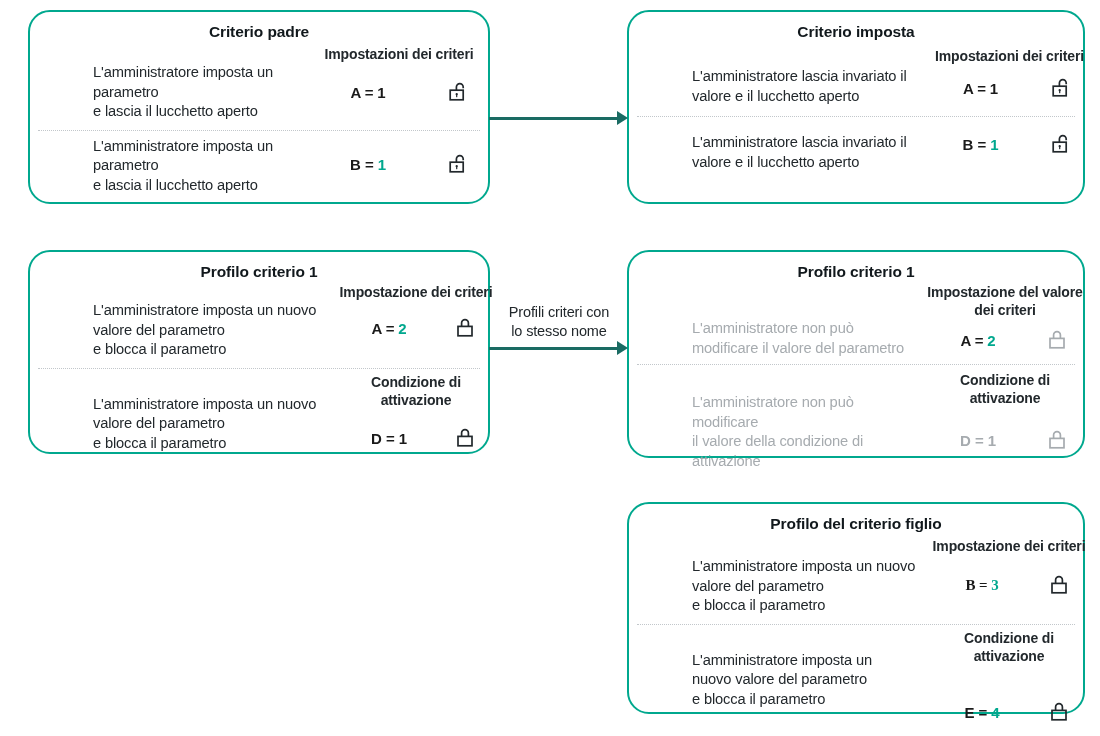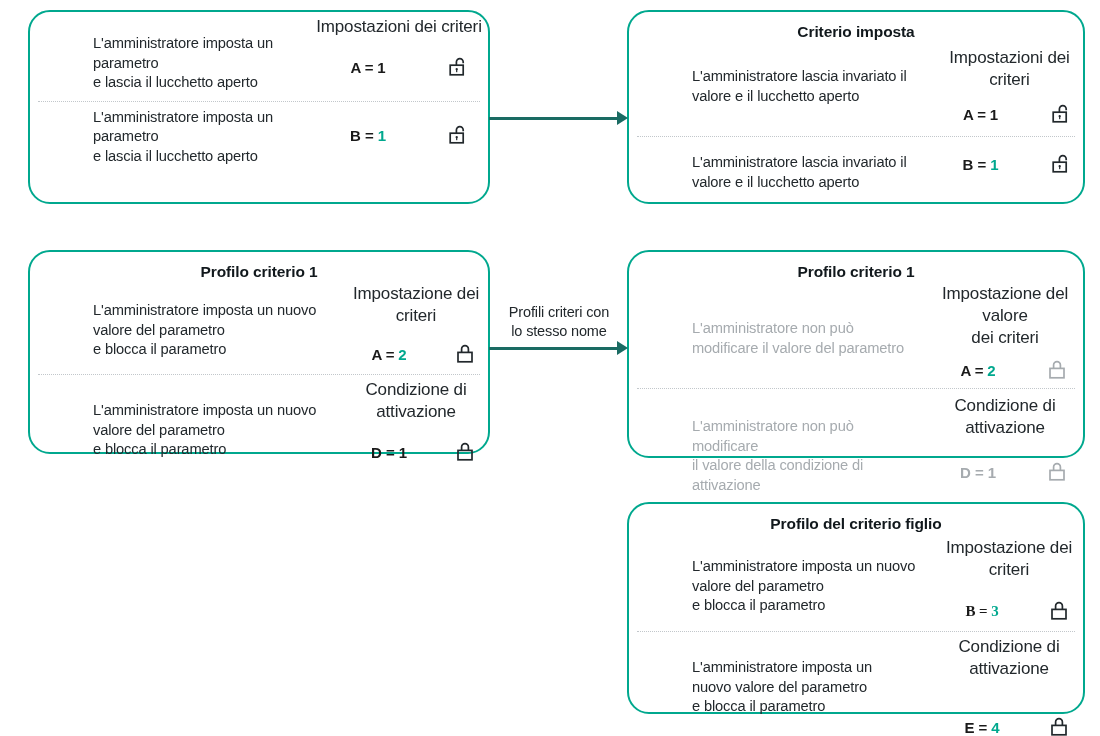--- a/index.html
+++ b/index.html
@@ -55,26 +55,27 @@
   }
   .desc.muted{color:#a6abaf;}
 
   .valcol{
     flex:1 1 auto;
     display:flex;
     flex-direction:column;
     align-items:center;
   }
   .colhead{
-    font-size:17px;
+    font-size:14px;
     line-height:1.3;
     text-align:center;
     color:#22282c;
     white-space:pre-line;
     letter-spacing:-0.15px;
+    font-weight:bold;
   }
   .valrow{
     display:flex;
     align-items:center;
     justify-content:center;
     width:100%;
   }
   .value{
     font-size:15px;
     font-weight:bold;
@@ -117,20 +118,21 @@
     white-space:pre-line;
     letter-spacing:-0.15px;
   }
 </style>
 </head>
 <body>
 
 <div class="stage">
 
   <div class="card" style="left:28px;top:10px;width:462px;height:194px;">
+    <div class="card-title">Criterio padre</div>
     <div class="rows">
 
       <div class="row" style="margin-top:4px;">
         <div class="desc" style="width:215px;padding-top:18px;">L'amministratore imposta un
 parametro
  e lascia il lucchetto aperto</div>
         <div class="valcol">
           <div class="colhead">Impostazioni dei criteri</div>
           <div class="valrow" style="margin-top:18px;">
             <div class="value" style="width:120px;text-align:center;"><span>A</span><span> = </span><span>1</span></div>

